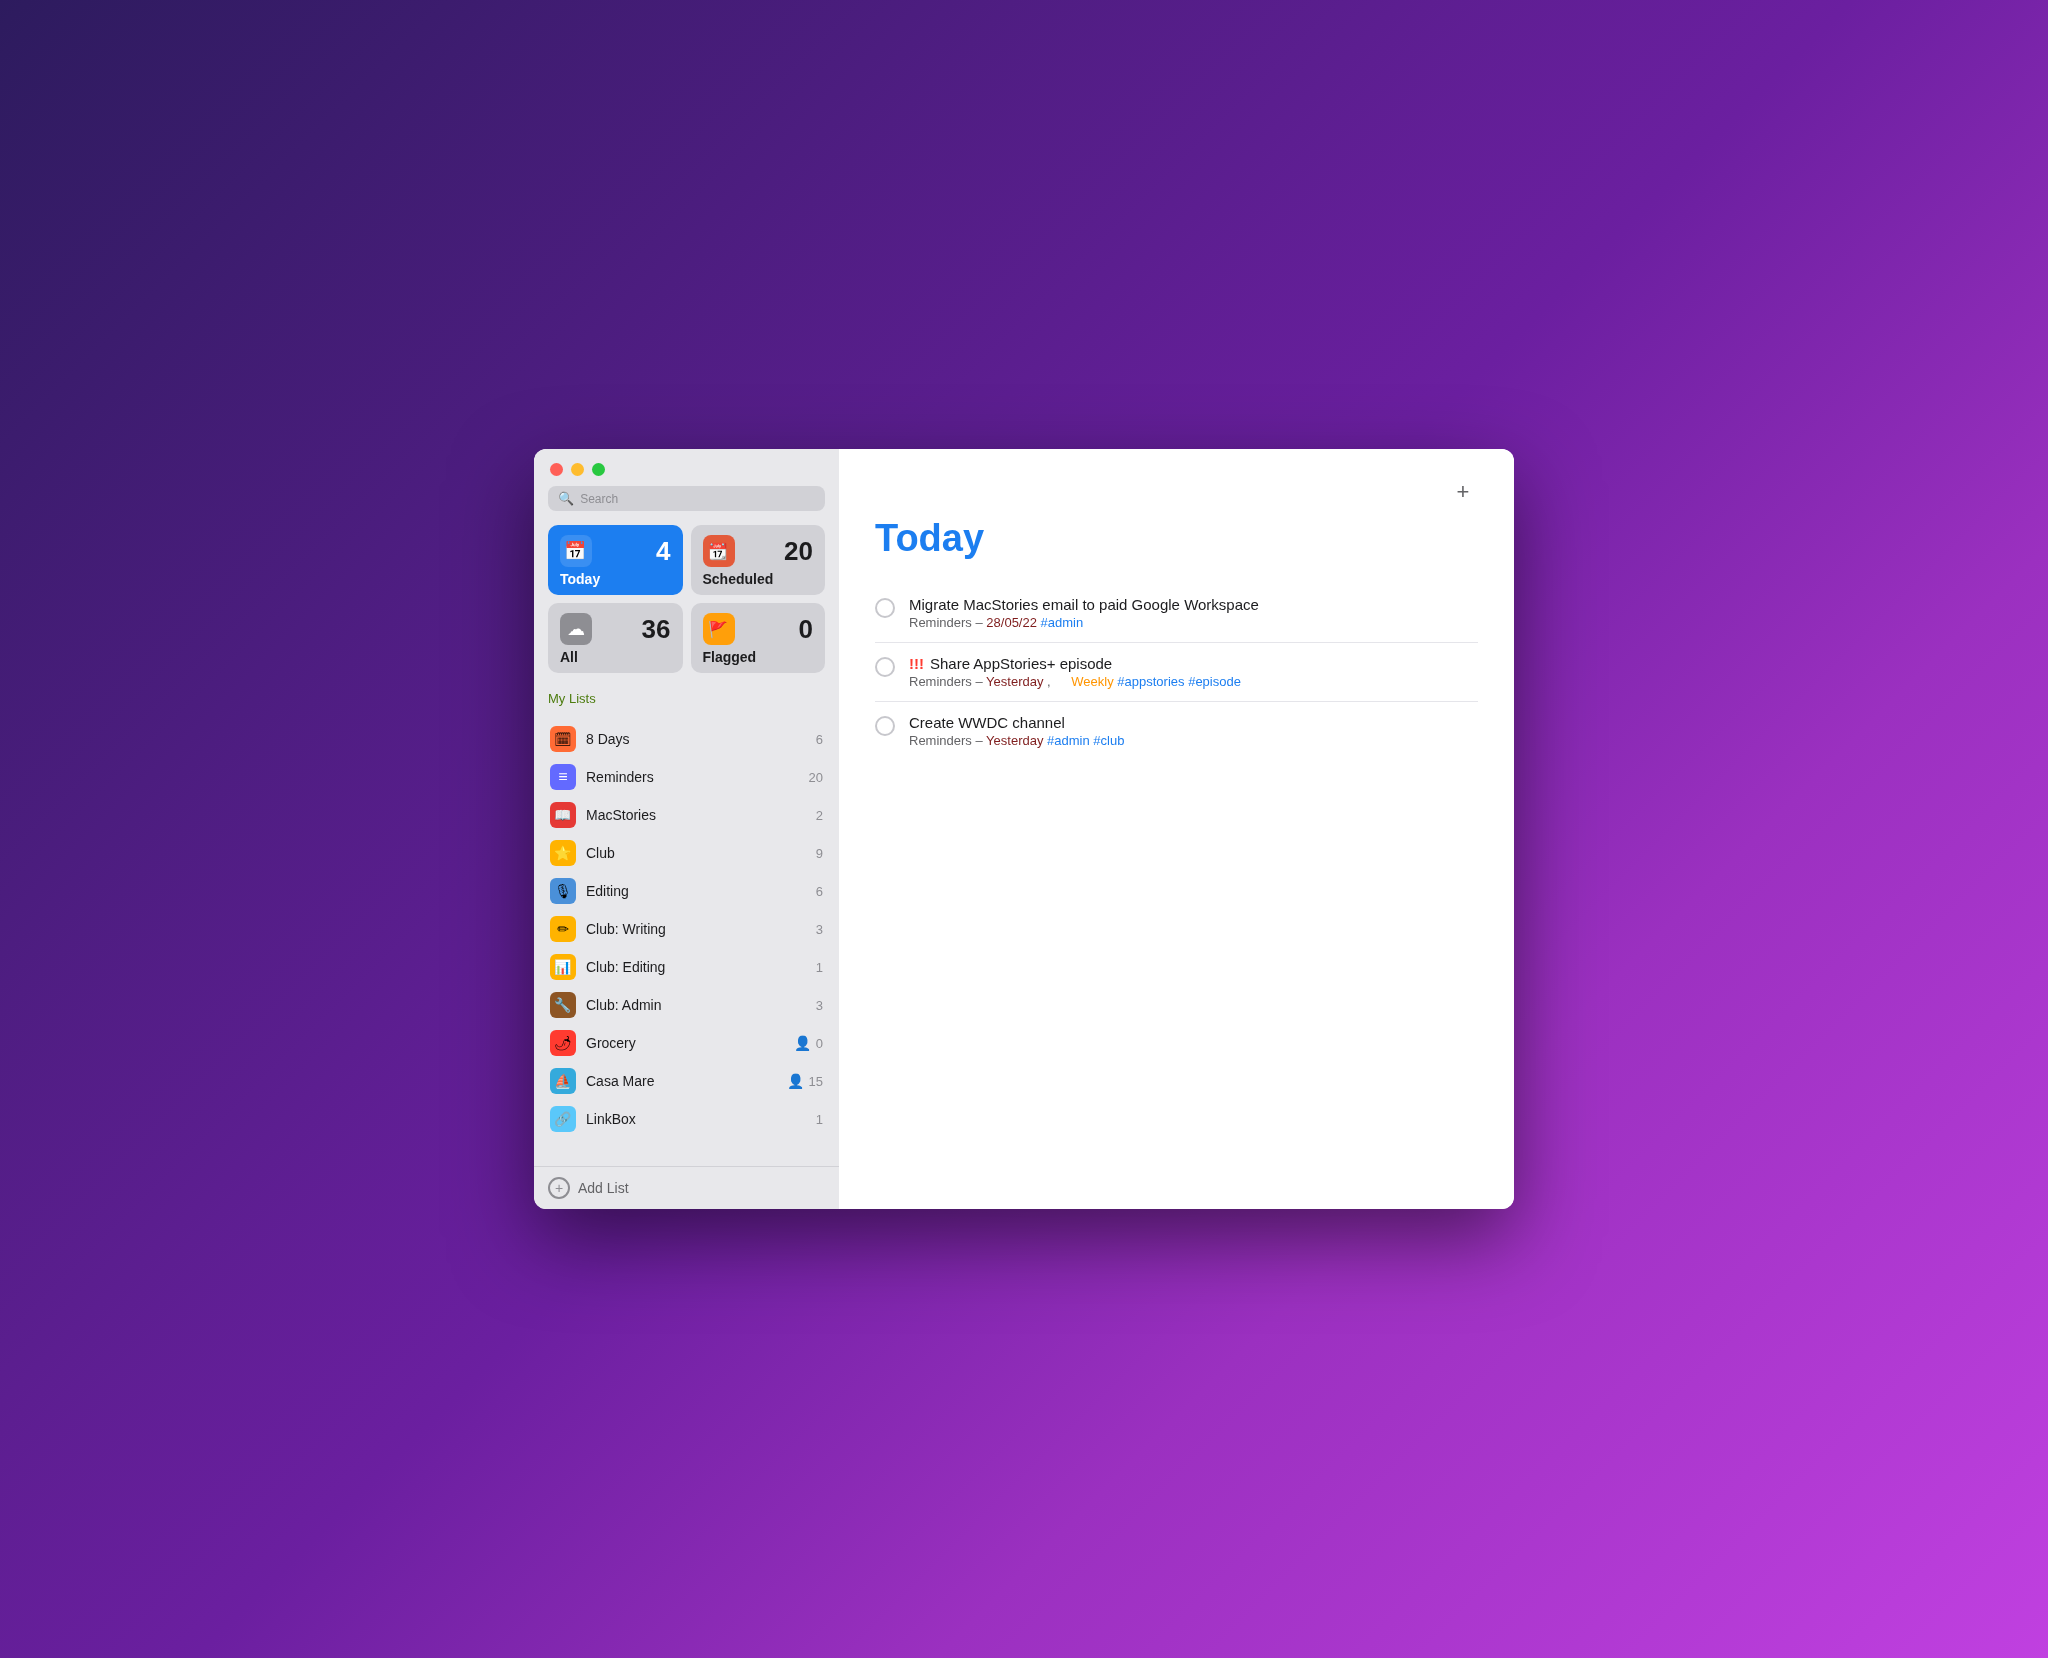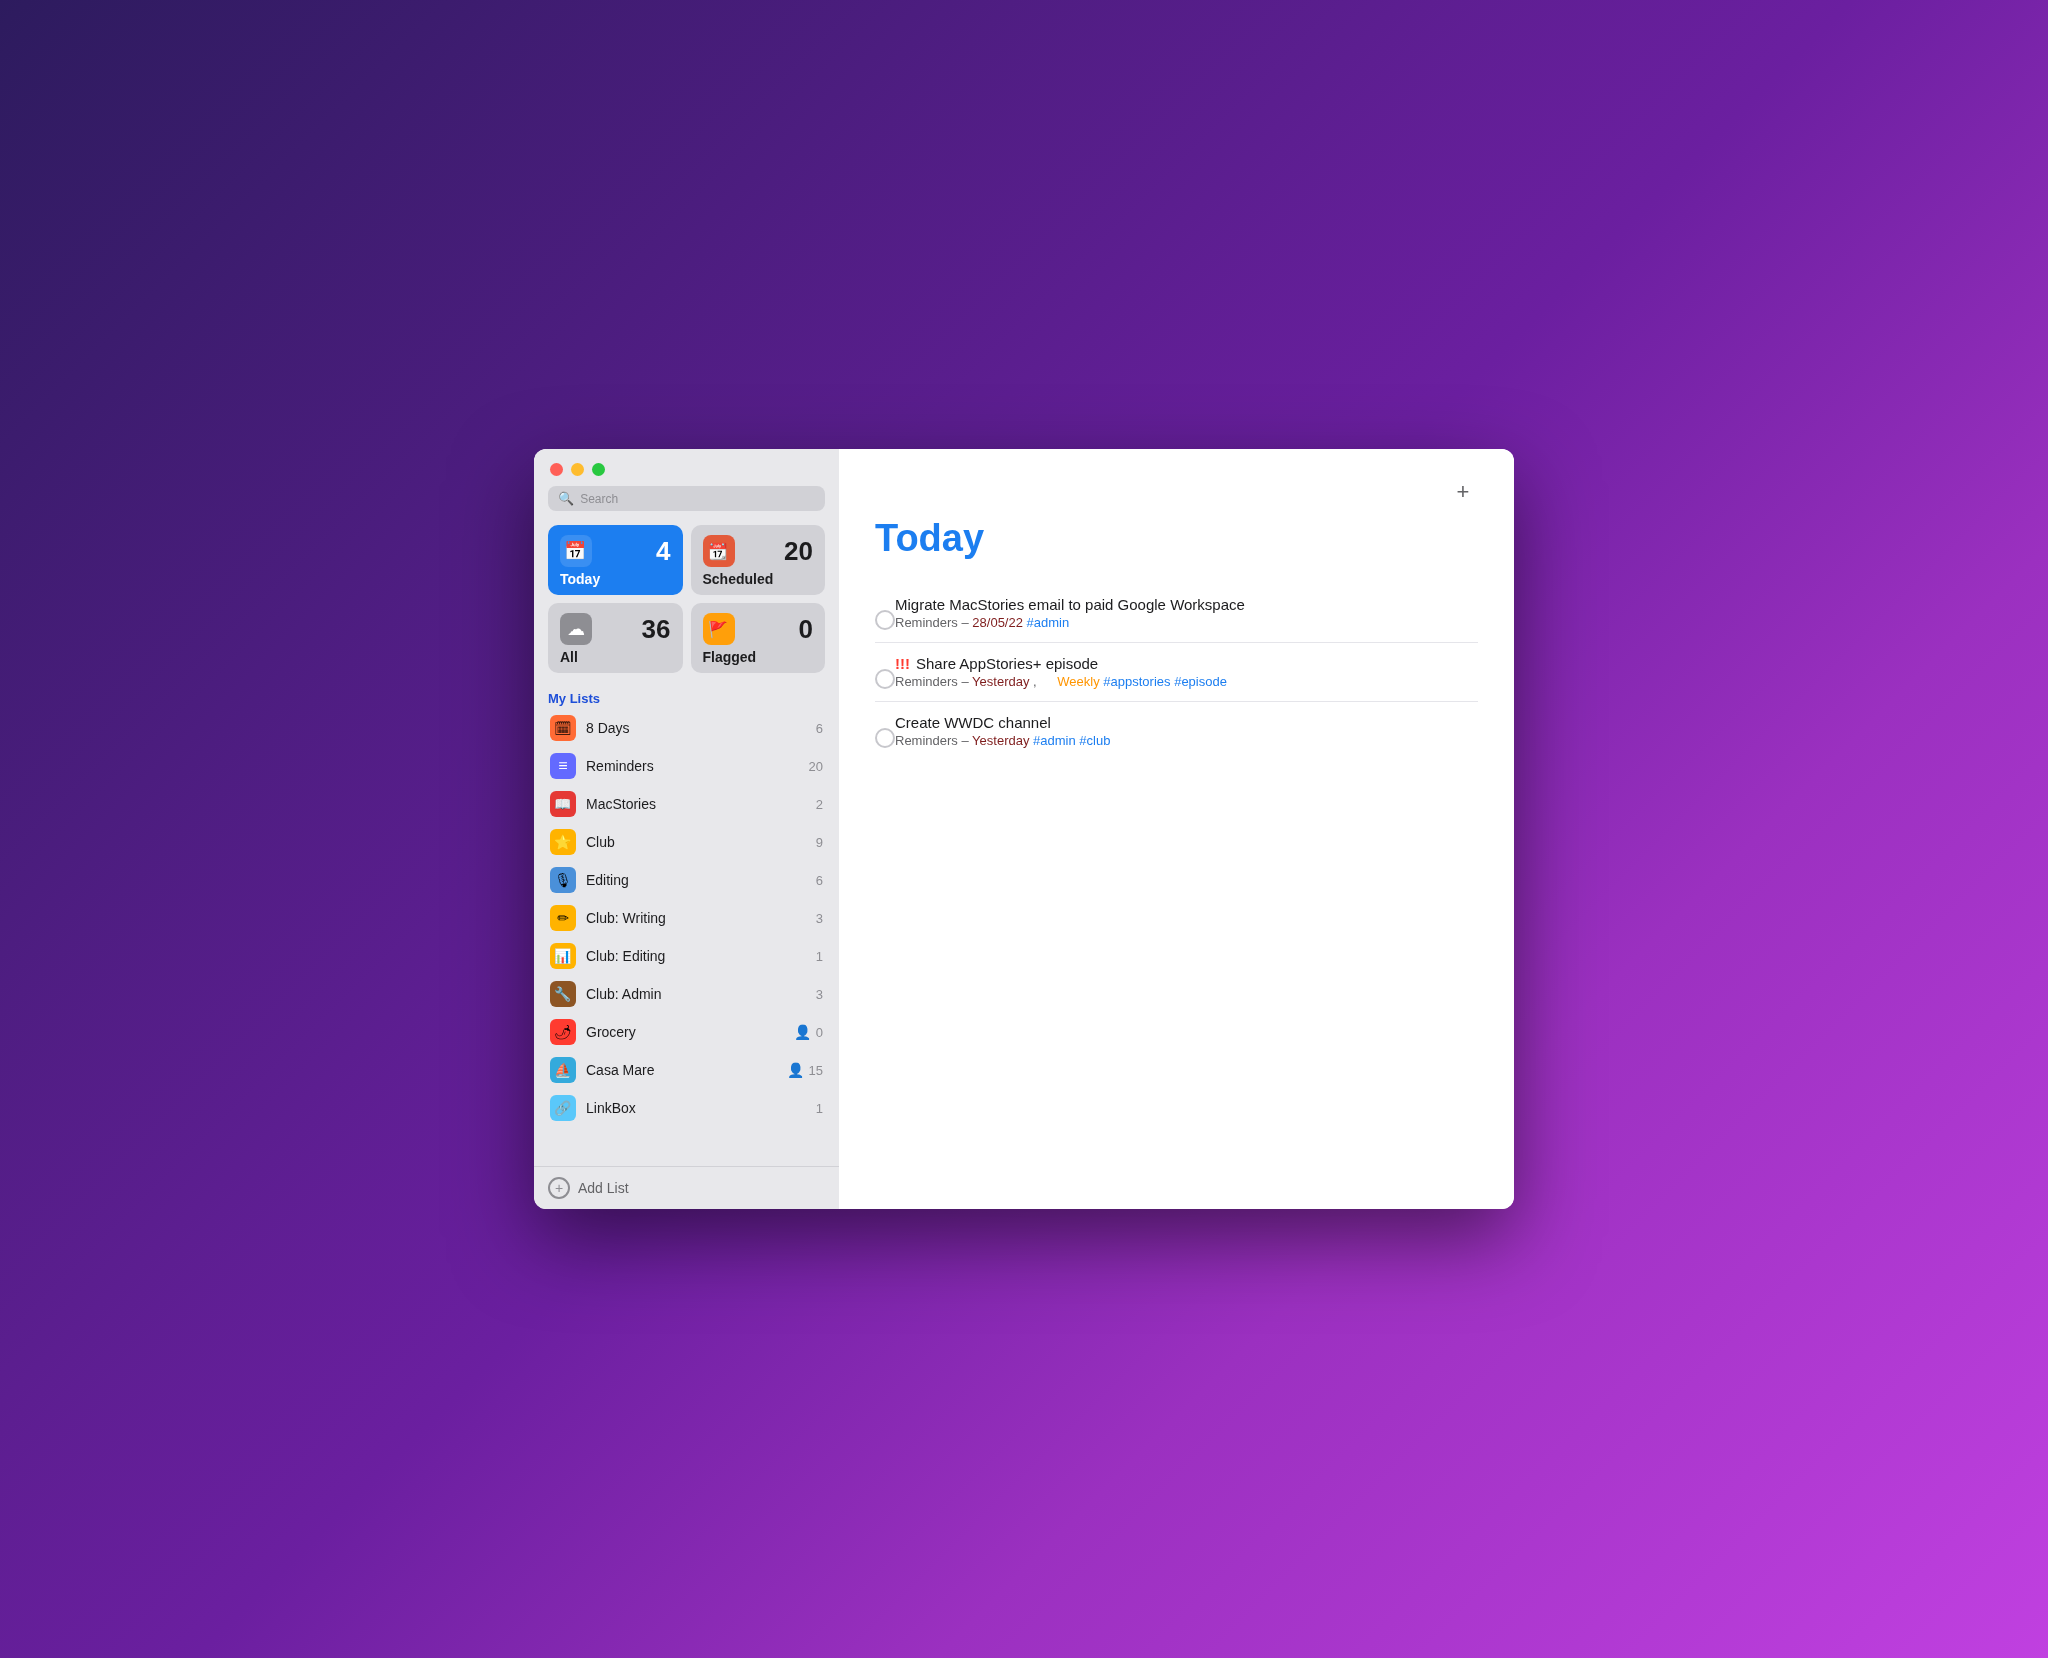--- a/index.html
+++ b/index.html
@@ -147,23 +147,23 @@
       font-size: 18px;
     }
 
     .icon-today   { background: #fff2; }
     .icon-sched   { background: #e35a3a; border-radius: 8px; }
     .icon-all     { background: #8e8e93; border-radius: 8px; }
     .icon-flagged { background: #ff9f0a; border-radius: 8px; }
 
     .section-header {
       font-size: 13px;
-      font-weight: 700;
-      color: #1d4ed8;
-      margin: 4px 14px 3px 14px;
+      font-weight: 400;
+      color: #4d7c0f;
+      margin: 4px 14px 14px 14px;
     }
 
     .list-items {
       flex: 1;
       overflow-y: auto;
       padding: 0 8px;
     }
 
     .list-item {
       display: flex;
@@ -249,23 +249,24 @@
       margin-bottom: 24px;
     }
 
     .reminder-list {
       display: flex;
       flex-direction: column;
     }
 
     .reminder-item {
       display: flex;
-      align-items: flex-end;
+      align-items: flex-start;
       padding: 12px 0;
       border-bottom: 1px solid #e5e5ea;
+      gap: 14px;
     }
 
     .reminder-item:last-child {
       border-bottom: none;
     }
 
     .reminder-checkbox {
       width: 20px;
       height: 20px;
       border-radius: 50%;

